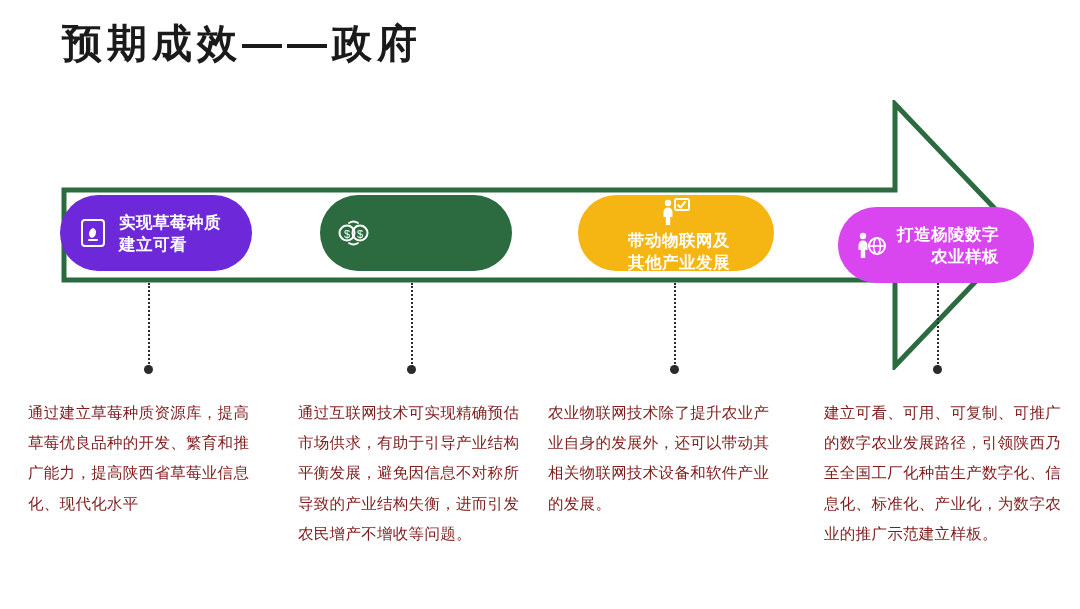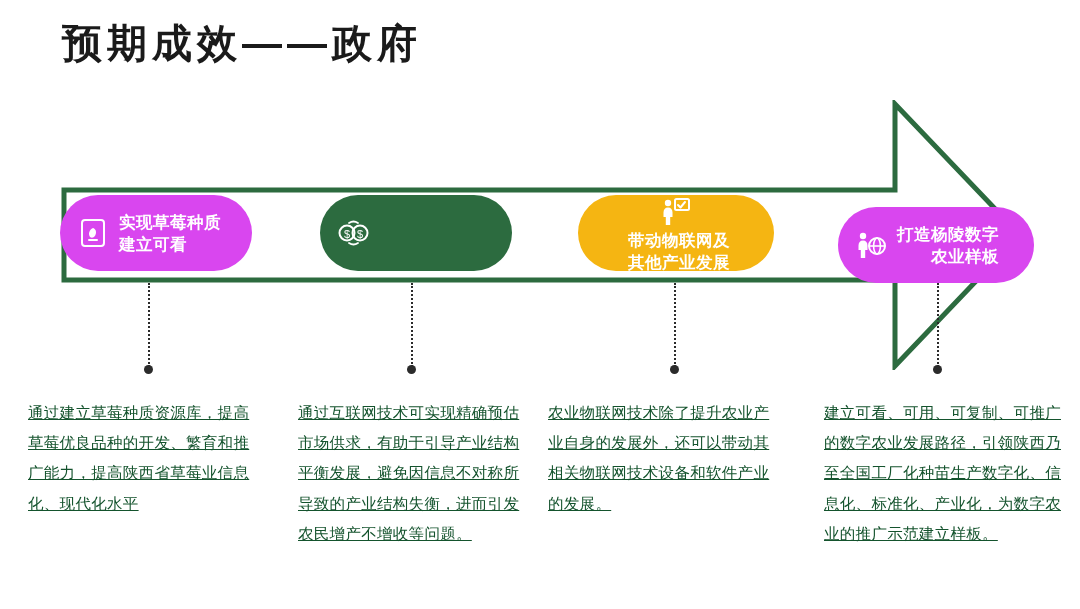--- a/index.html
+++ b/index.html
@@ -54,21 +54,21 @@
     display: flex;
     align-items: center;
     justify-content: center;
   }
   .pill .pill-label {
     font-size: 16.5px;
     font-weight: bold;
     line-height: 1.35;
     letter-spacing: 0.5px;
   }
-  .pill-0 { left: 60px;  top: 195px; width: 192px; background: #d946ef; }
+  .pill-0 { left: 60px;  top: 195px; width: 192px; background: #6d28d9; }
   .pill-1 { left: 320px; top: 195px; width: 192px; background: #2c6b3f; }
   .pill-2 { left: 578px; top: 195px; width: 196px; background: #f5b512; flex-direction: column; }
   .pill-3 { left: 838px; top: 207px; width: 196px; background: #d946ef; text-align: right; }
 
   
   .connector {
     position: absolute;
     width: 0;
     border-left: 2px dotted #2b2b2b;
   }
@@ -87,23 +87,22 @@
   .d1 { left: 407px; top: 365px; }
   .d2 { left: 670px; top: 365px; }
   .d3 { left: 933px; top: 365px; }
 
   
   .caption {
     position: absolute;
     top: 398px;
     font-size: 15.5px;
     line-height: 1.95;
-    color: #14532d;
+    color: #7f1d1d;
     letter-spacing: 0.3px;
-    text-decoration: underline;
   }
   .cap-0 { left: 28px;  width: 232px; }
   .cap-1 { left: 298px; width: 232px; }
   .cap-2 { left: 548px; width: 232px; }
   .cap-3 { left: 824px; width: 240px; }
 </style>
 </head>
 <body>
 
 <div id="page-title">预期成效——政府</div>

